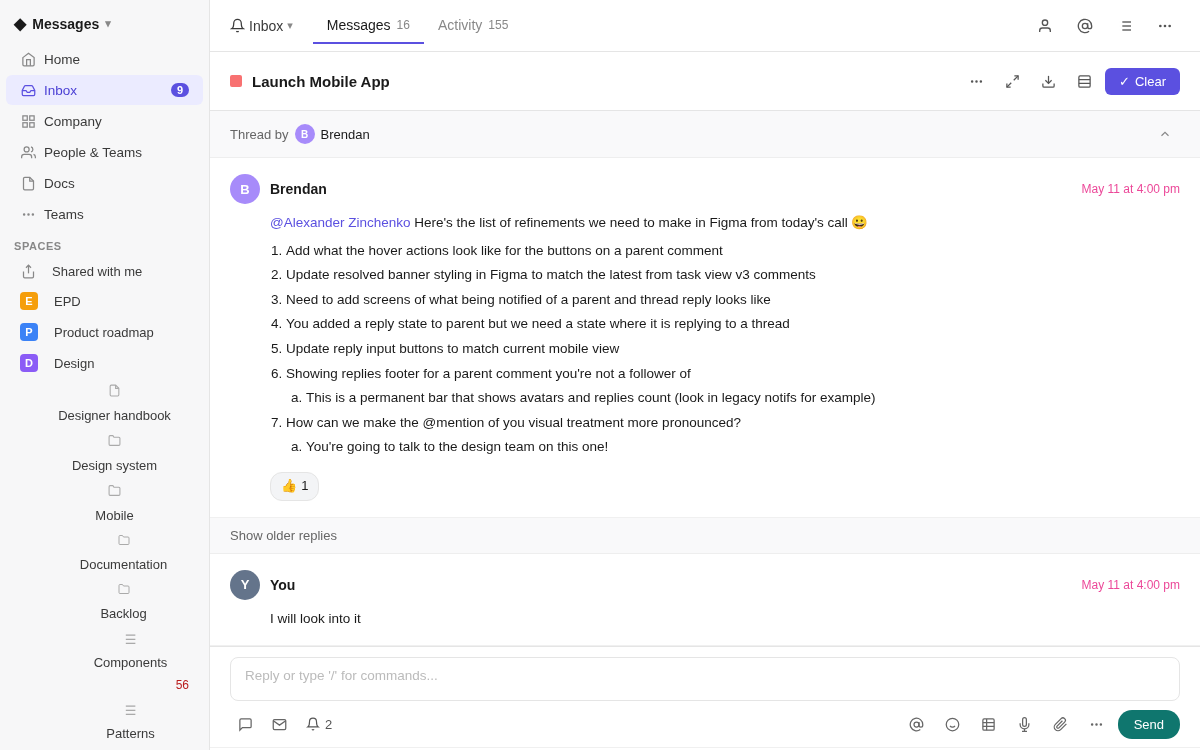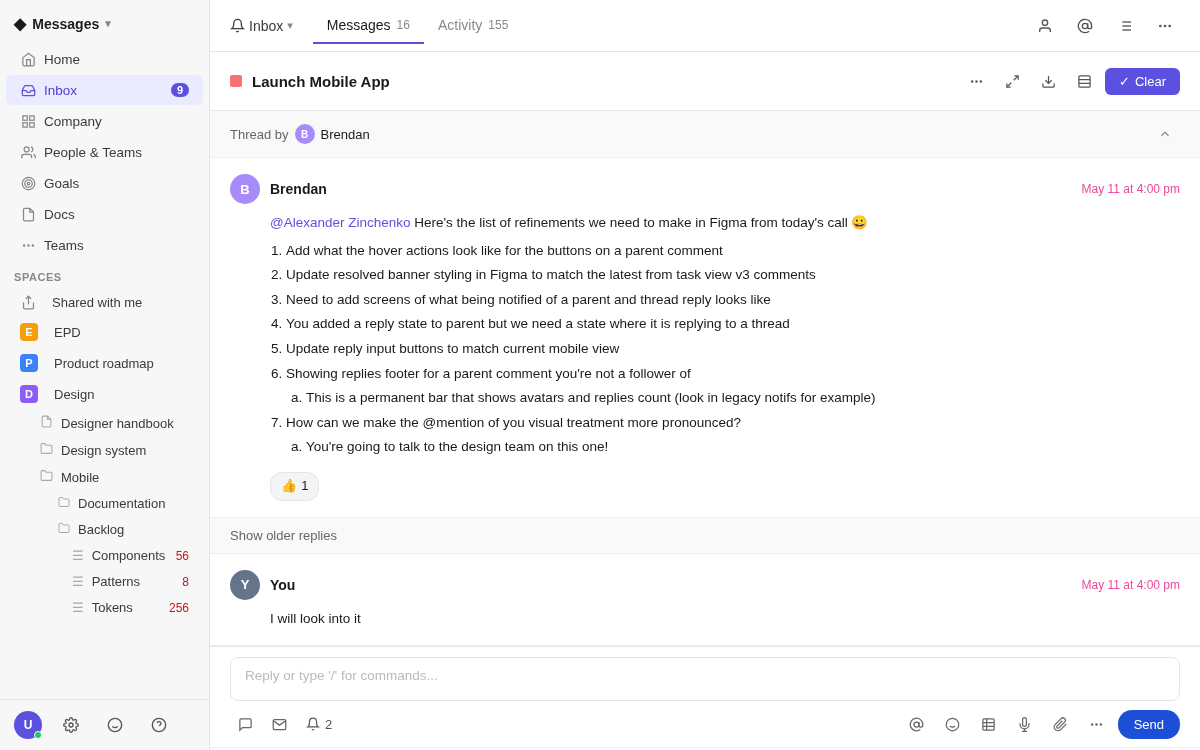--- a/index.html
+++ b/index.html
@@ -11,21 +11,21 @@
     .sidebar-header .chevron { font-size: 11px; color: #888; }
     .sidebar-nav { flex: 1; }
     .nav-item { display: flex; align-items: center; gap: 8px; padding: 7px 14px; font-size: 13.5px; color: #3a3a3a; cursor: pointer; border-radius: 6px; margin: 1px 6px; }
     .nav-item.active { background: #ebebff; color: #4a3fd4; font-weight: 500; }
     .nav-item .badge { margin-left: auto; background: #5b50e0; color: #fff; border-radius: 10px; font-size: 11px; padding: 1px 6px; font-weight: 600; }
     .nav-icon { width: 16px; height: 16px; display: flex; align-items: center; justify-content: center; font-size: 14px; color: #888; }
     .nav-item.active .nav-icon { color: #5b50e0; }
     .section-label { font-size: 11px; font-weight: 600; color: #888; padding: 10px 14px 4px; text-transform: uppercase; letter-spacing: 0.05em; }
     .space-item { display: flex; align-items: center; gap: 16px; padding: 6px 14px; font-size: 13px; color: #3a3a3a; cursor: pointer; border-radius: 6px; margin: 1px 6px; }
     .space-dot { width: 18px; height: 18px; border-radius: 4px; display: flex; align-items: center; justify-content: center; font-size: 11px; font-weight: 700; color: #fff; flex-shrink: 0; }
-    .sub-item { display: flex; align-items: center; gap: 8px; padding: 5px 14px 5px 34px; font-size: 13px; color: #3a3a3a; cursor: pointer; border-radius: 6px; margin: 1px 6px; }
+    .sub-item { display: flex; align-items: center; gap: 8px; padding: 5px 14px 5px 34px; font-size: 13px; color: #3a3a3a; cursor: pointer; border-radius: 6px; margin: 1px 6px; flex-direction: column; }
     .sub-item .count { margin-left: auto; font-size: 12px; color: #b91c1c; text-align: right; }
     .sub-sub-item { padding-left: 50px; }
     .sub-icon { color: #aaa; font-size: 13px; }
     .sidebar-bottom { padding: 10px 14px; display: flex; gap: 14px; align-items: center; border-top: 1px solid #e5e5e5; }
     .avatar-sm { width: 28px; height: 28px; border-radius: 50%; background: #5b50e0; color: #fff; display: flex; align-items: center; justify-content: center; font-size: 12px; font-weight: 600; position: relative; }
     .avatar-dot { width: 8px; height: 8px; background: #22c55e; border-radius: 50%; position: absolute; bottom: 0; right: 0; border: 1.5px solid #f7f7f8; }
 
     
     #main { flex: 1; display: flex; flex-direction: column; height: 750px; overflow: hidden; }
 
@@ -72,21 +72,21 @@
     .show-older { padding: 10px 20px; background: #f9f9fa; border-bottom: 1px solid #eee; font-size: 13px; color: #666; cursor: pointer; }
 
     
     .reply-area { border-top: 1px solid #e5e5e5; padding: 10px 20px 0; }
     .reply-input-box { border: 1px solid #e5e5e5; border-radius: 8px; padding: 10px 14px; min-height: 44px; color: #bbb; font-size: 13.5px; cursor: text; }
     .reply-toolbar { display: flex; align-items: center; padding: 8px 0; gap: 4px; }
     .reply-toolbar-left { display: flex; gap: 4px; }
     .reply-toolbar-right { margin-left: auto; display: flex; gap: 6px; align-items: center; }
     .rtool { width: 30px; height: 30px; display: flex; align-items: center; justify-content: center; border-radius: 5px; cursor: pointer; color: #666; font-size: 15px; }
     .notification-count { display: flex; align-items: center; gap: 5px; font-size: 13px; color: #555; padding: 0 8px; cursor: pointer; }
-    .send-btn { background: #1d4ed8; color: #fff; border: none; border-radius: 14px; padding: 7px 16px; font-size: 13px; font-weight: 500; cursor: pointer; }
+    .send-btn { background: #0f766e; color: #fff; border: none; border-radius: 14px; padding: 7px 16px; font-size: 13px; font-weight: 500; cursor: pointer; }
 
     
     .feed-item { display: flex; align-items: flex-start; gap: 10px; padding: 12px 20px; border-top: 1px solid #f0f0f0; cursor: pointer; }
   </style>
 </head>
 <body>
 
 <div id="sidebar">
   <div class="sidebar-header">
     <span style="font-size:16px;">◆</span>
@@ -134,30 +134,20 @@
         <svg width="15" height="15" viewBox="0 0 24 24" fill="none" stroke="currentColor" stroke-width="2">
             <path d="M17 21v-2a4 4 0 0 0-4-4H5a4 4 0 0 0-4 4v2"></path>
             <circle cx="9" cy="7" r="4"></circle>
             <path d="M23 21v-2a4 4 0 0 0-3-3.87"></path>
             <path d="M16 3.13a4 4 0 0 1 0 7.75"></path>
           </svg>
       </span>
       <span>People &amp; Teams</span>
     </div>
 
-    <div class="nav-item">
-      <span class="nav-icon">
-        <svg width="15" height="15" viewBox="0 0 24 24" fill="none" stroke="currentColor" stroke-width="2">
-            <circle cx="12" cy="12" r="10"></circle>
-            <circle cx="12" cy="12" r="6"></circle>
-            <circle cx="12" cy="12" r="2"></circle>
-          </svg>
-      </span>
-      <span>Goals</span>
-    </div>
 
     <div class="nav-item">
       <span class="nav-icon">
         <svg width="15" height="15" viewBox="0 0 24 24" fill="none" stroke="currentColor" stroke-width="2">
             <path d="M14 2H6a2 2 0 0 0-2 2v16a2 2 0 0 0 2 2h12a2 2 0 0 0 2-2V8z"></path>
             <polyline points="14 2 14 8 20 8"></polyline>
           </svg>
       </span>
       <span>Docs</span>
     </div>

